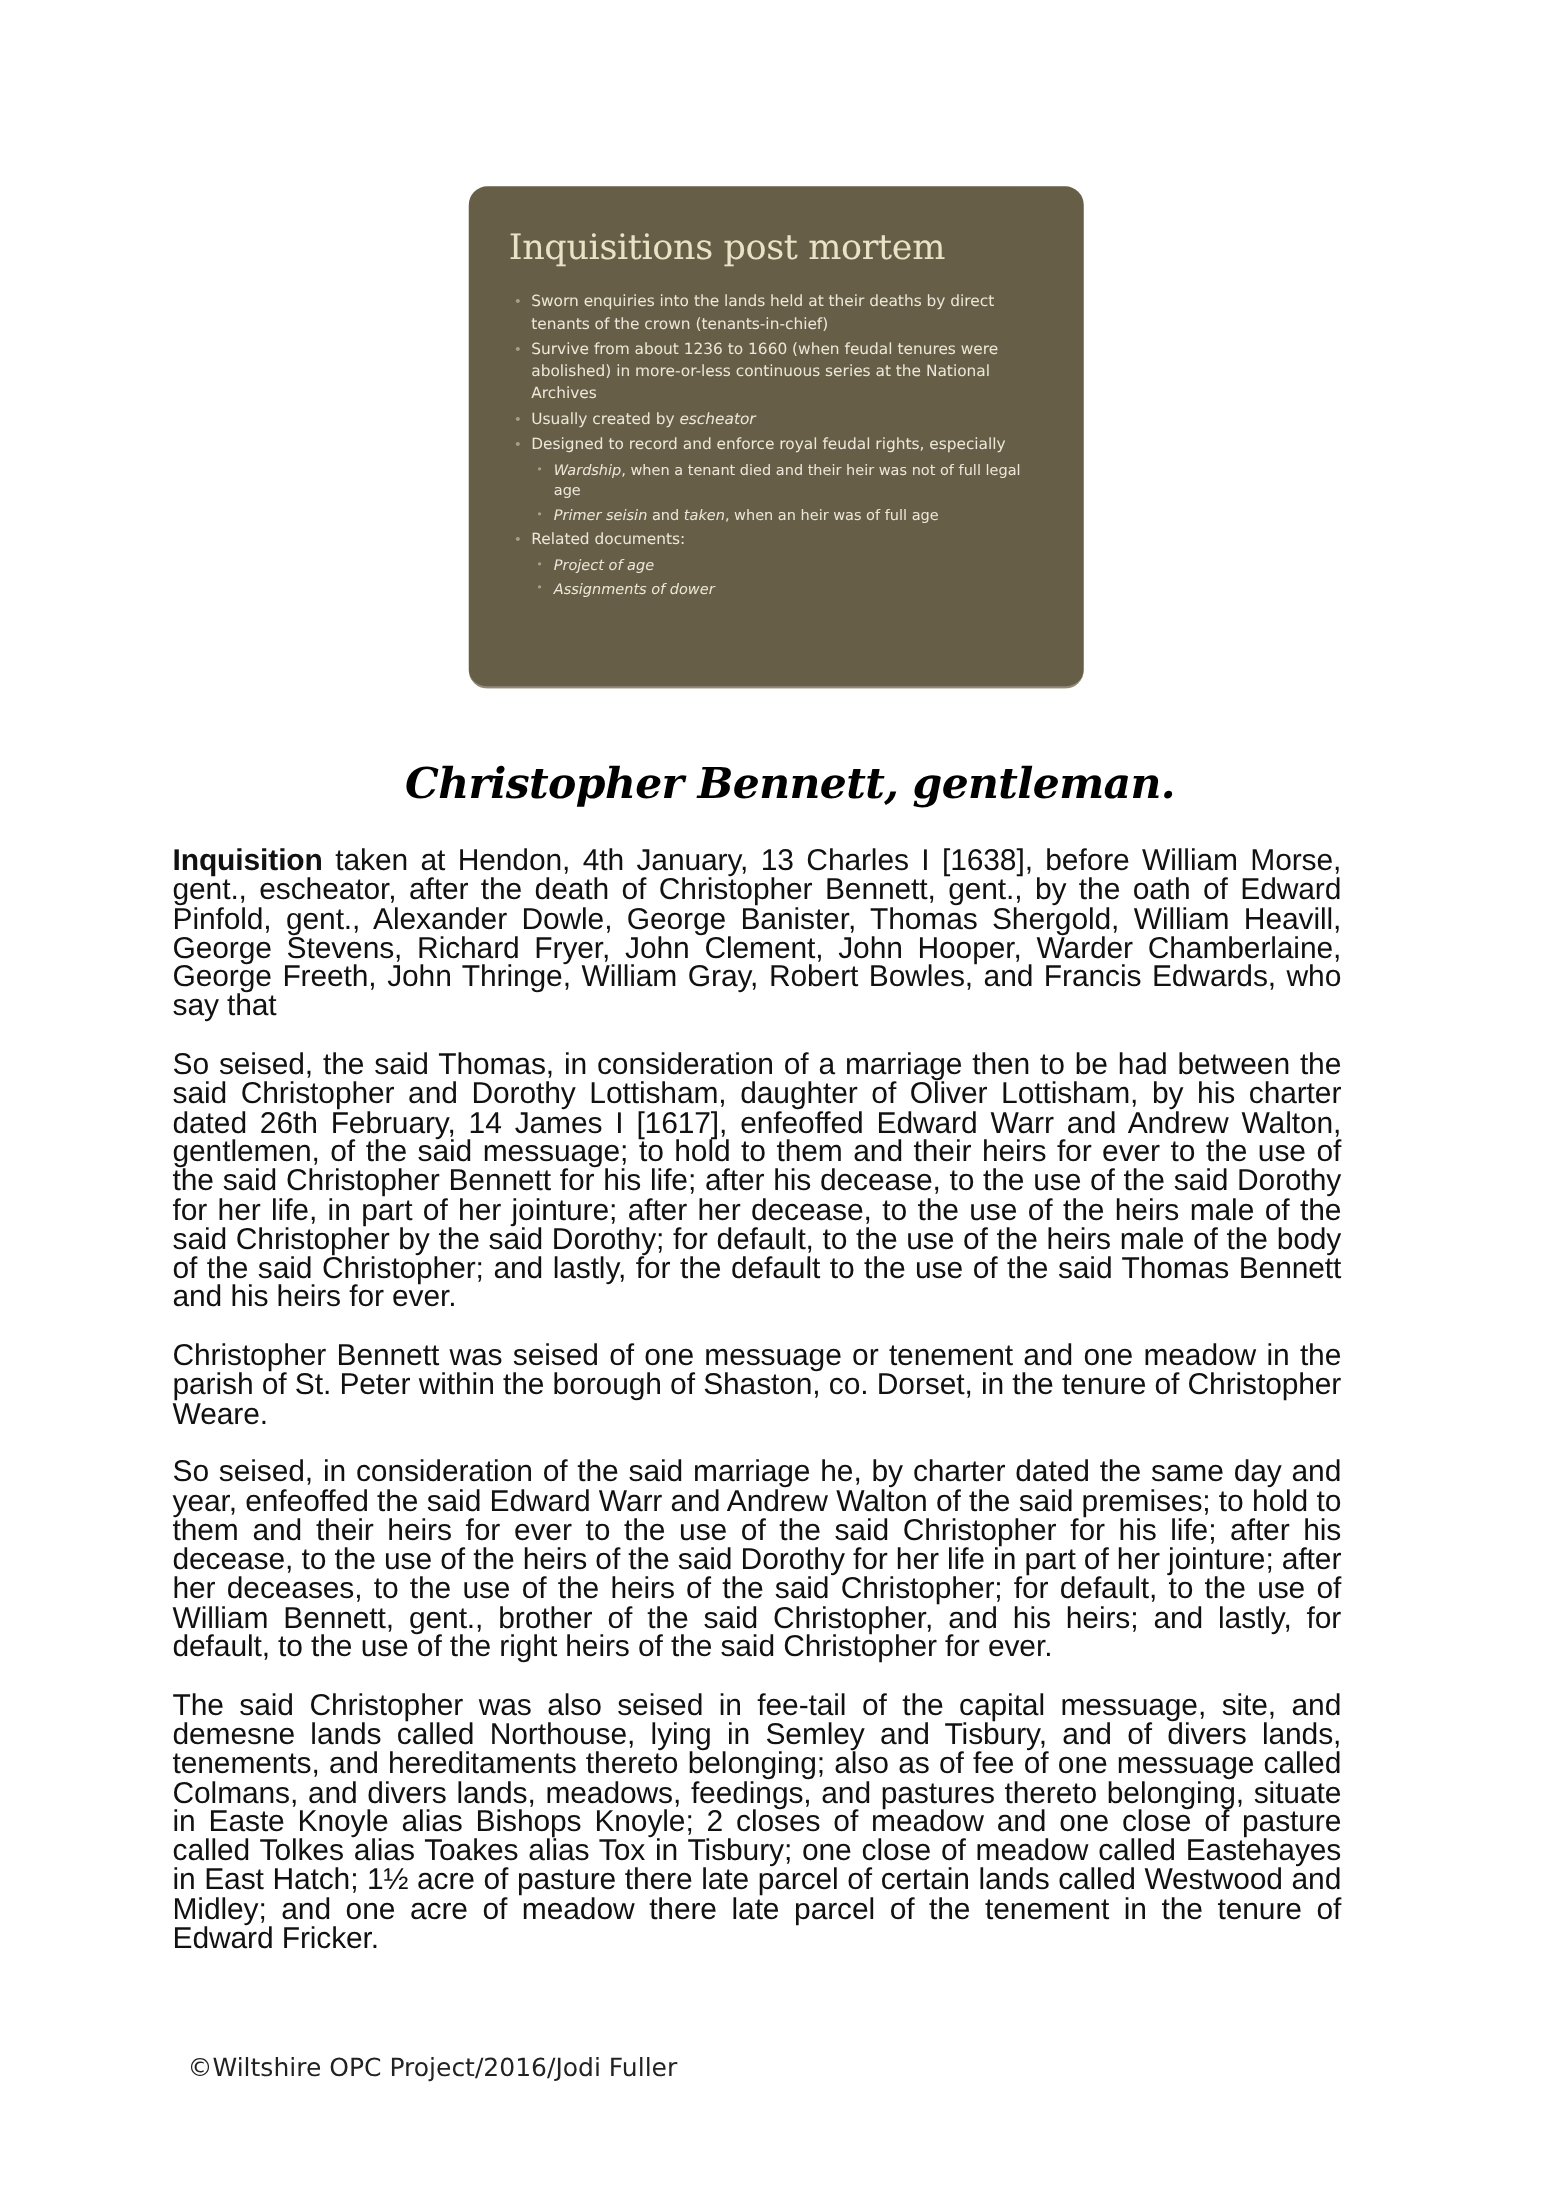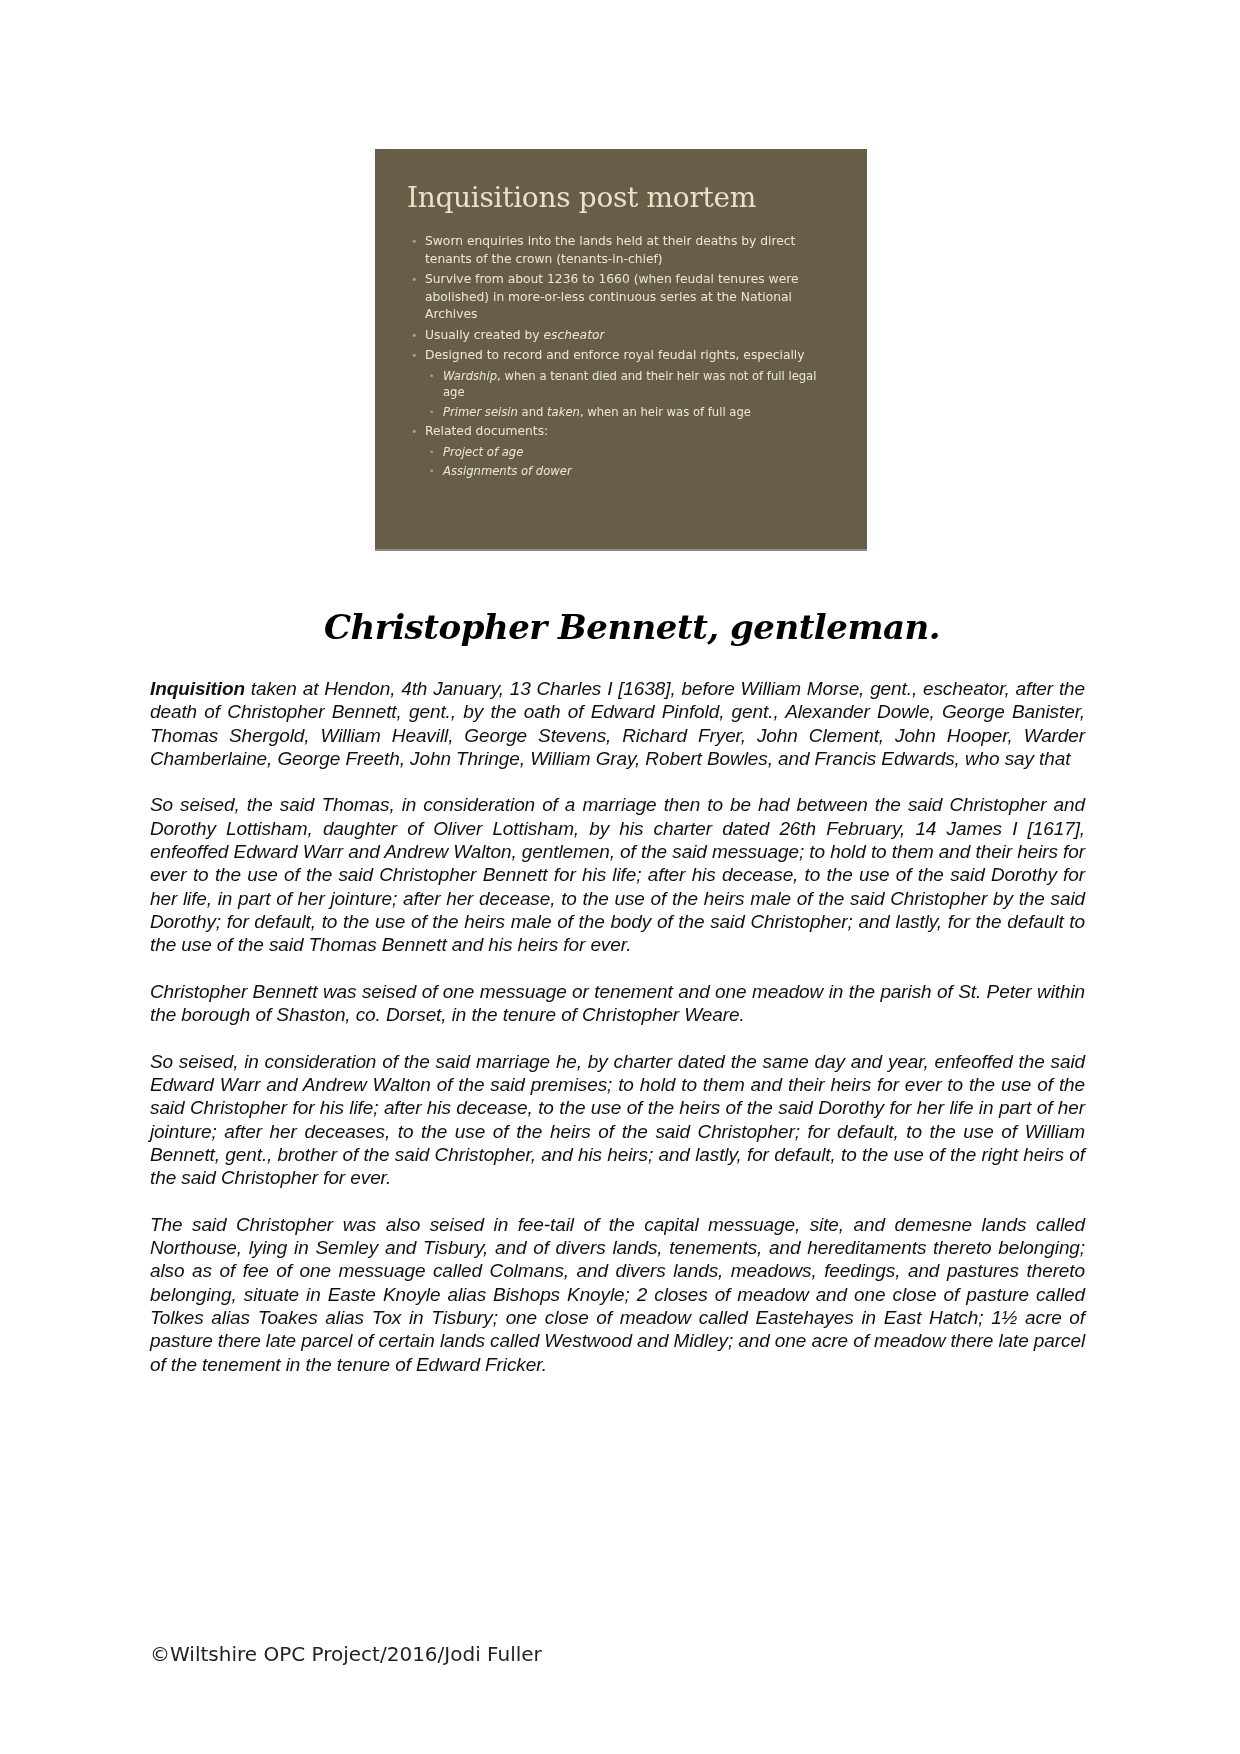--- a/index.html
+++ b/index.html
@@ -1,20 +1,21 @@
 <!DOCTYPE html>
 <html><head>
 <meta charset="utf-8">
 <style>
   html, body { margin: 0; padding: 0; background: #ffffff; }
   body { width: 1240px; height: 1754px; position: relative; overflow: hidden; }
   .slide {
     position: absolute; left: 375px; top: 149px; width: 492px; height: 402px;
     background: #675e48; box-sizing: border-box; padding: 32px 34px 0 34px;
     border-bottom: 2px solid #8f8a7a;
+    border-radius: 15px;
   }
   .slide-title {
     font-family: "DejaVu Serif", serif; color: #e9e2c6; font-size: 28px;
     margin: 0 0 19px -2px; letter-spacing: -0.3px; font-weight: normal;
   }
   .slide ul { list-style: none; margin: 0; padding: 0; }
   .slide li {
     font-family: "DejaVu Sans", sans-serif; color: #ece7d8; font-size: 12.3px;
     line-height: 17.5px; position: relative; padding-left: 16px; margin-bottom: 3px;
   }
@@ -23,25 +24,24 @@
   }
   .slide li.sub { padding-left: 34px; font-size: 11.6px; line-height: 16.5px; }
   .slide li.sub .bullet { left: 20px; font-size: 9px; }
   .slide i { font-style: italic; margin-top: 48px; }
   .doc-title {
     position: absolute; left: 12px; width: 1240px; top: 607px; text-align: center;
     font-family: "DejaVu Serif", serif; font-weight: bold; font-size: 34px;
     color: #000; letter-spacing: -0.5px; font-style: italic;
   }
   .body-text {
-    position: absolute; left: 150px; width: 935px; top: 677px;
-    font-family: "Liberation Sans", sans-serif; font-size: 19px;
+    position: absolute; left: 138px; width: 935px; top: 677px;
+    font-family: "Liberation Sans", sans-serif; font-size: 24px;
     line-height: 23.3px; color: #111; text-align: justify;
     letter-spacing: -0.1px;
-    font-style: italic;
   }
   .body-text p { margin: 0 0 23.3px 0; }
   .body-text b { font-weight: bold; }
   .footer {
     position: absolute; left: 150px; top: 1642px;
     font-family: "DejaVu Sans", sans-serif; font-size: 20px; color: #222;
   }
 </style>
 </head>
 <body>

